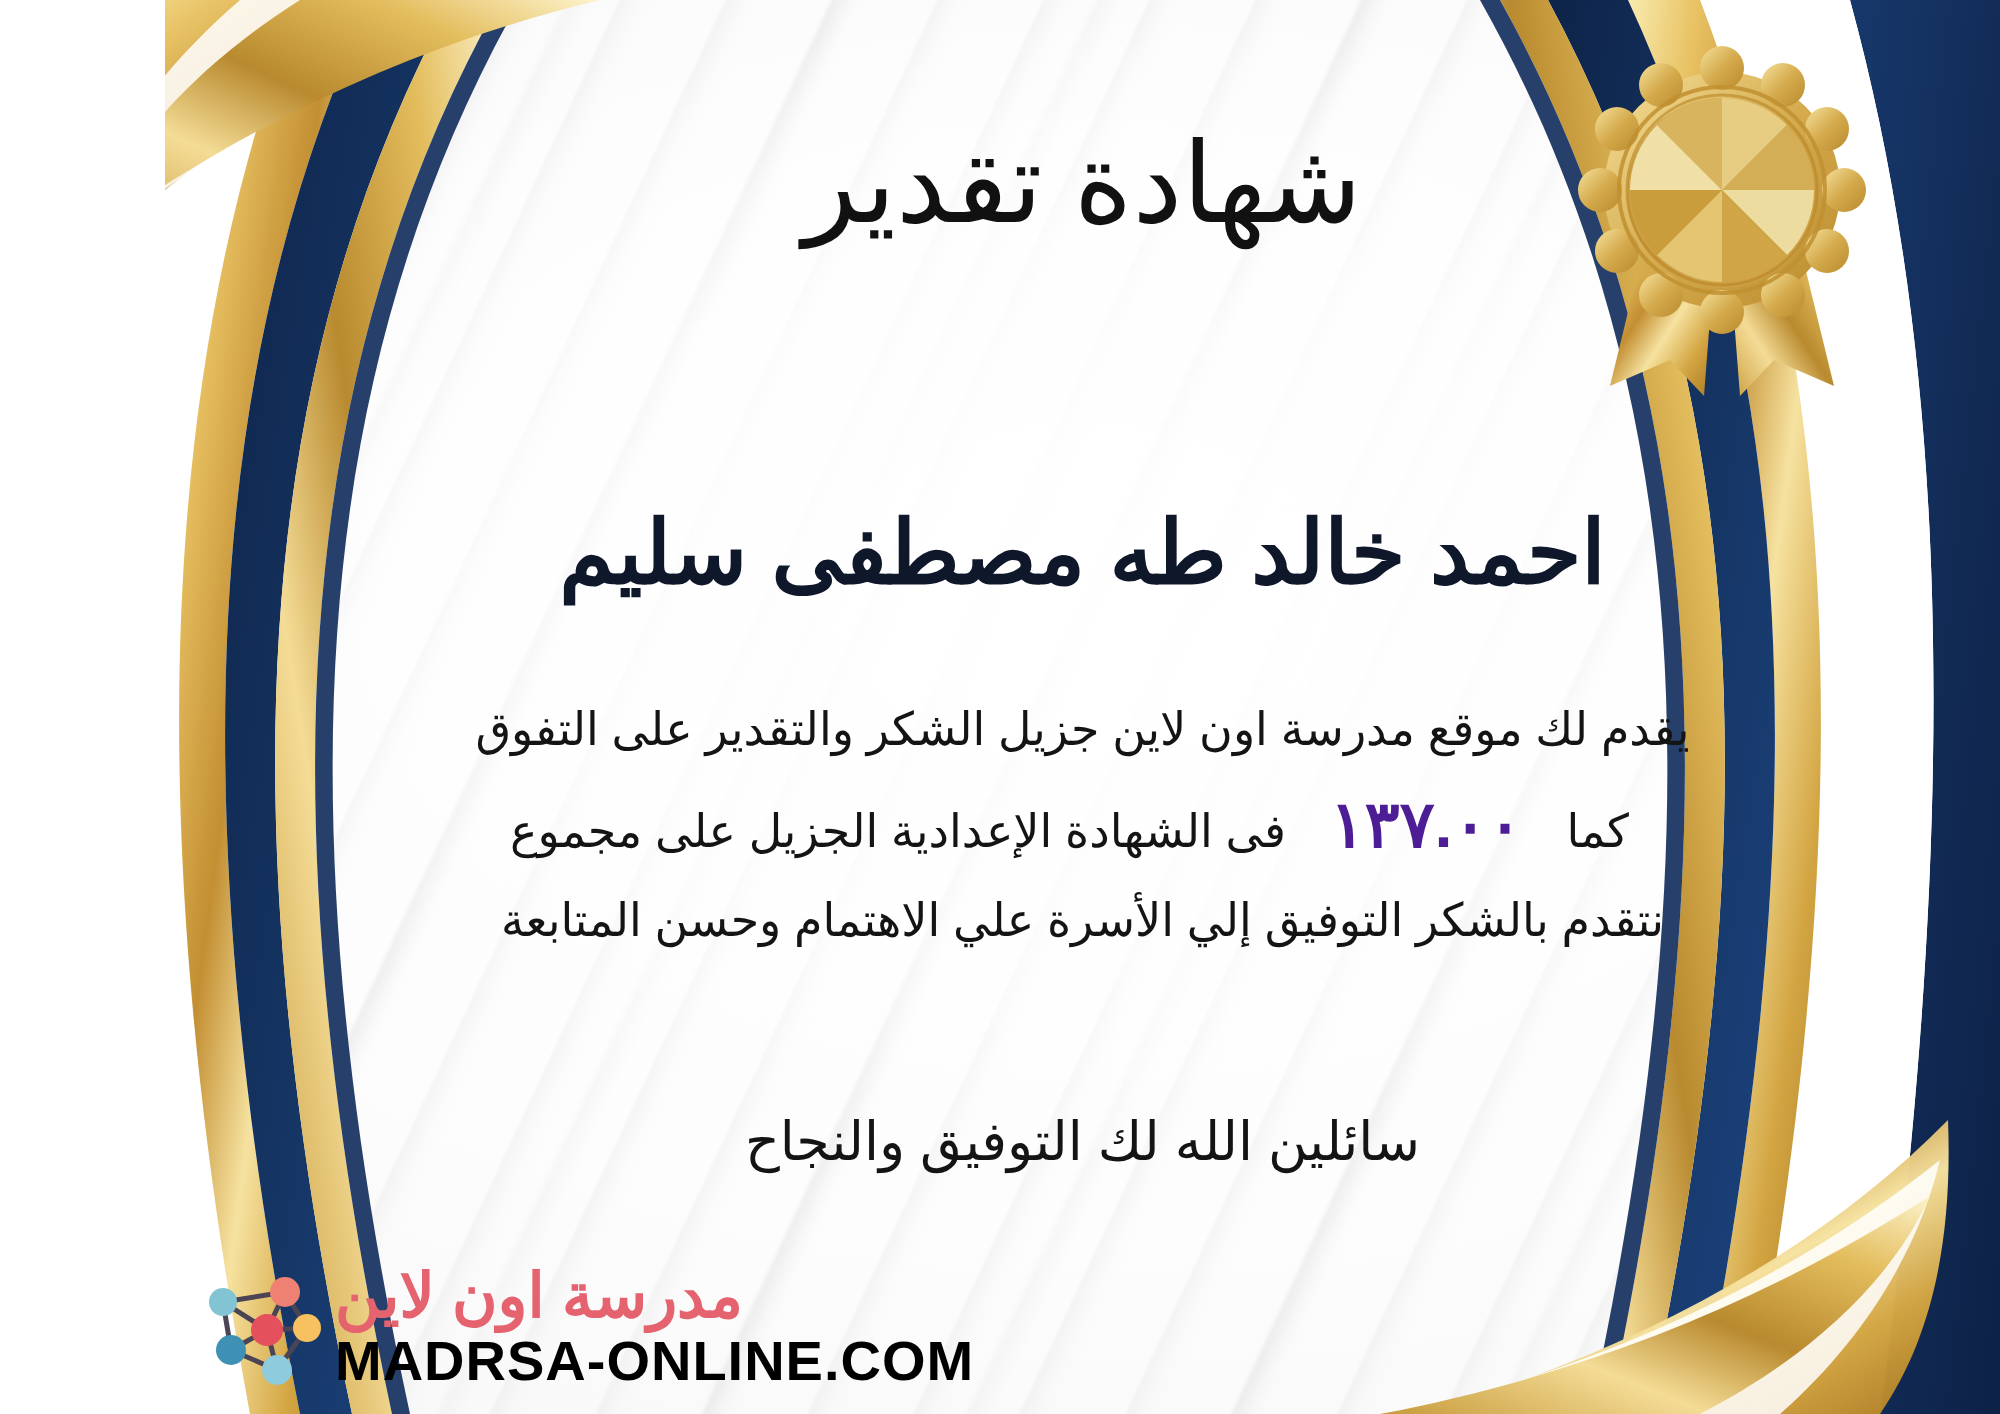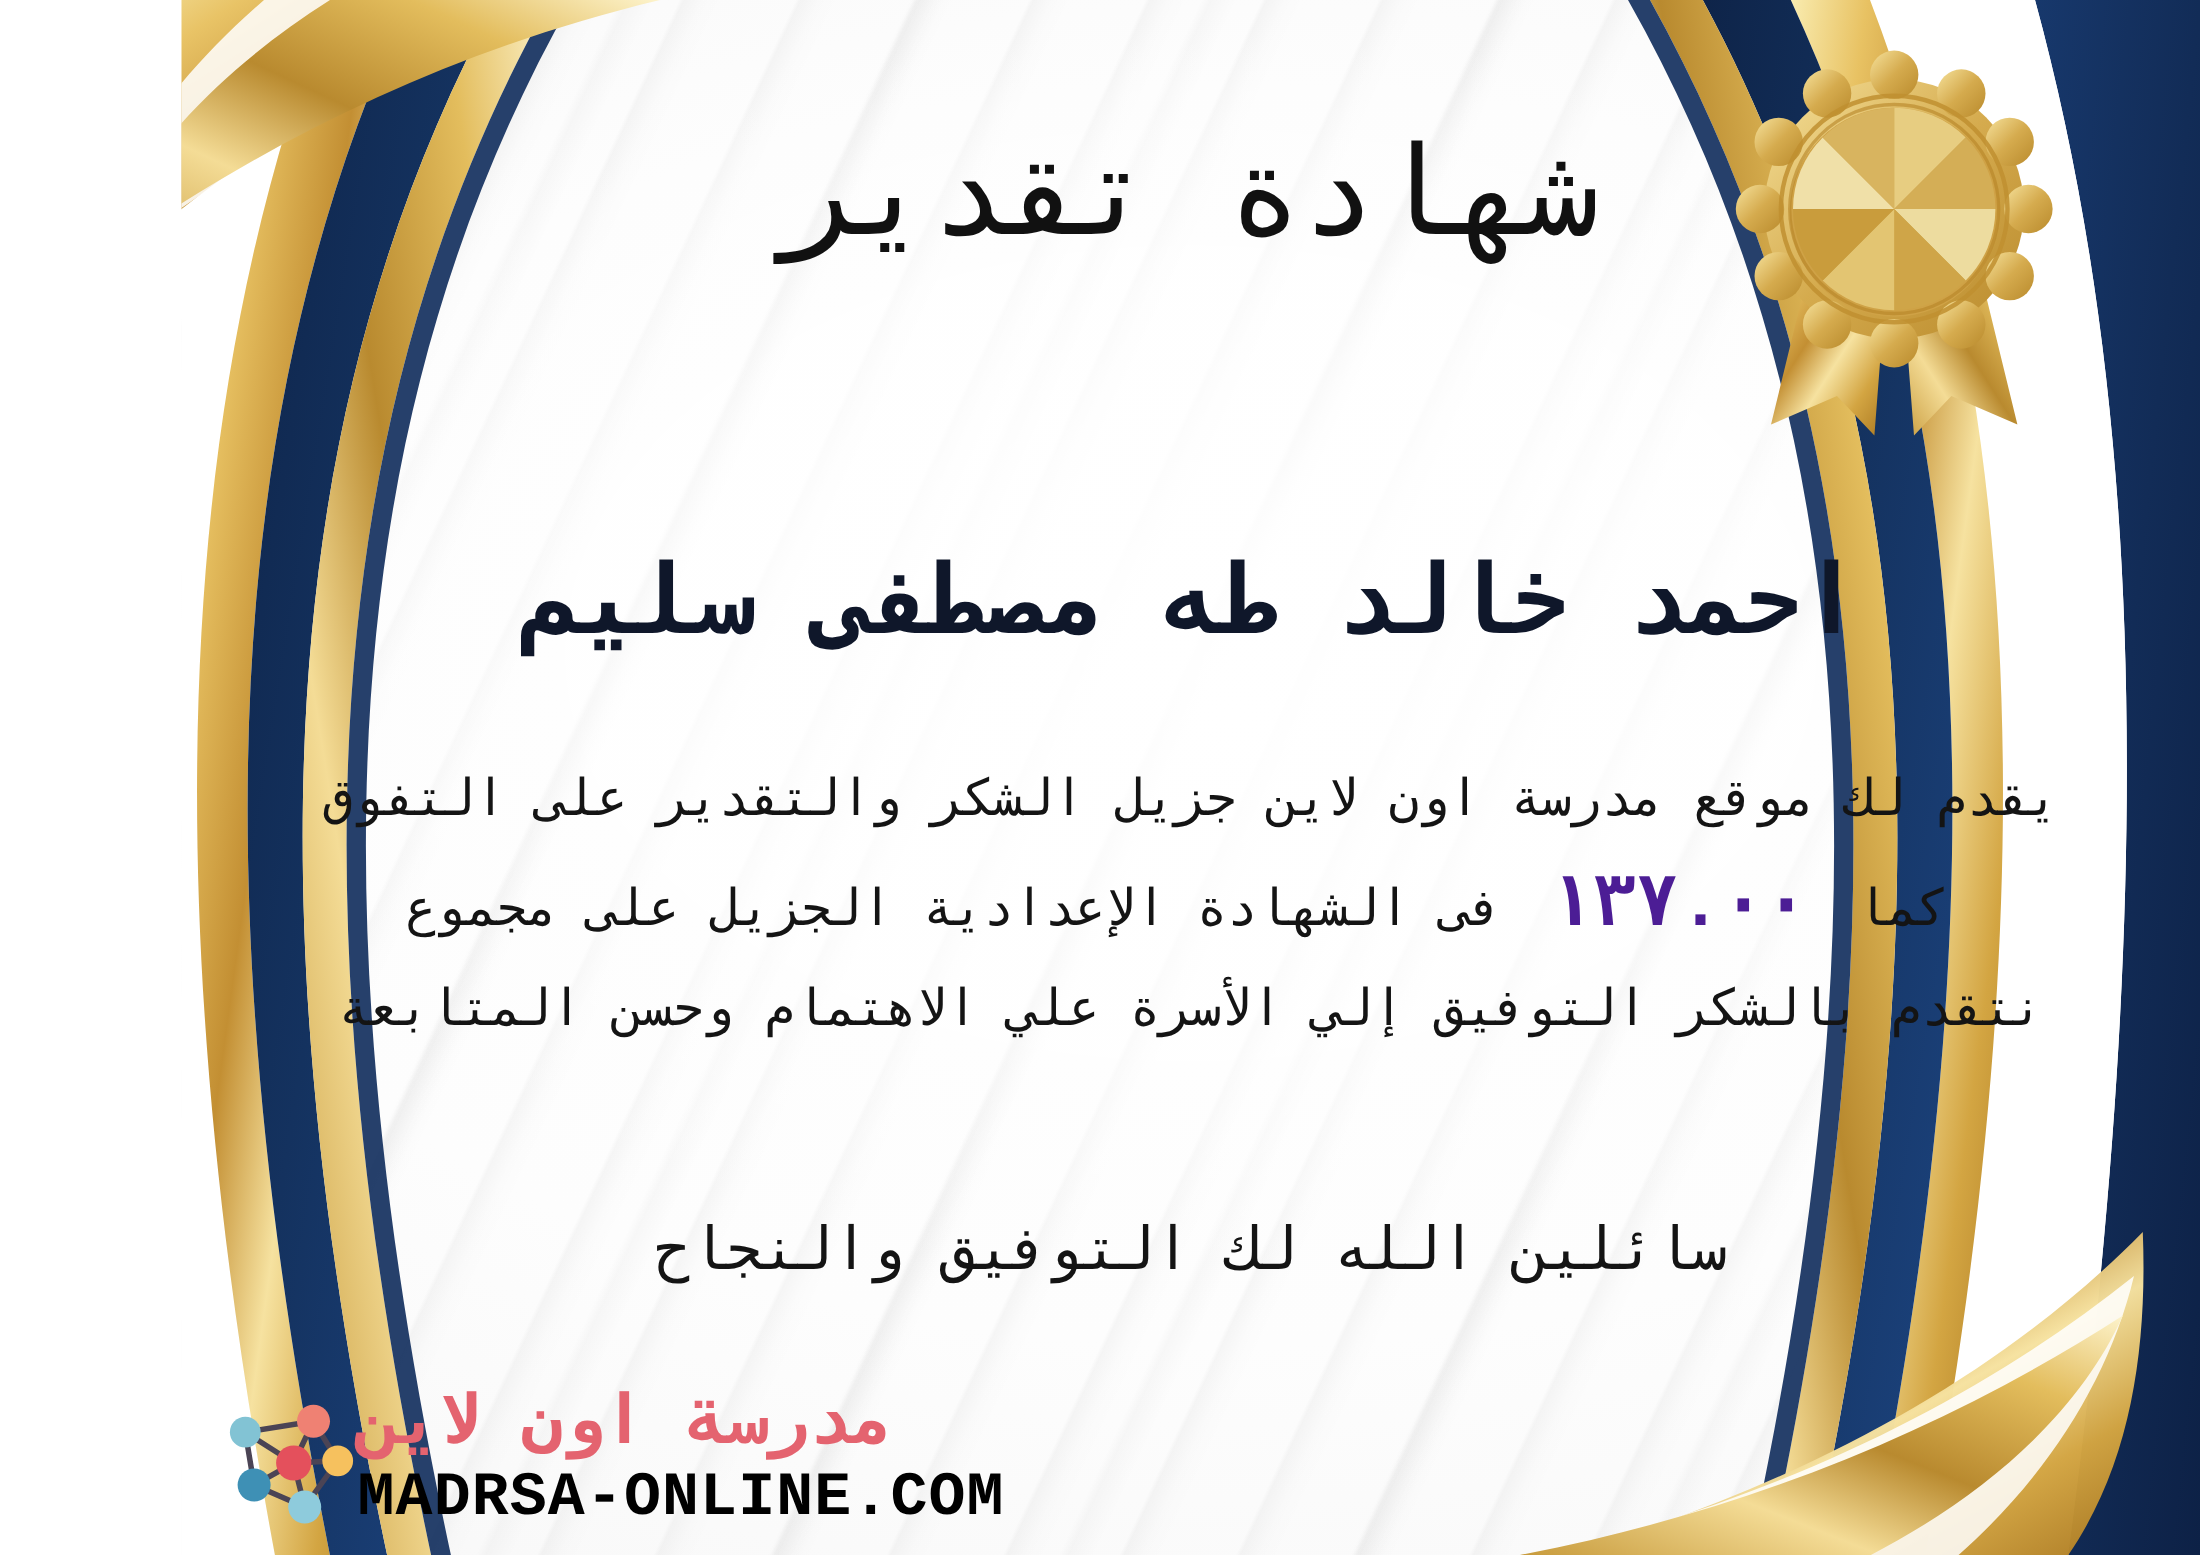--- a/index.html
+++ b/index.html
@@ -7,21 +7,21 @@
     margin: 0;
     padding: 0;
     background: #ffffff;
   }
   #certificate {
     position: relative;
     width: 1835px;
     height: 1414px;
     overflow: hidden;
     background: #ffffff;
-    font-family: Liberation Mono, monospace;
+    font-family: Liberation Sans, sans-serif;
   }
 
   
   .paper {
     position: absolute;
     inset: 0;
     background:
       repeating-linear-gradient(
         115deg,
         rgba(0,0,0,0.000) 0px,
@@ -125,20 +125,21 @@
   }
 
   
   .brand {
     position: absolute;
     left: 30px;
     bottom: 22px;
     display: flex;
     flex-direction: row-reverse;
     align-items: center;
+    gap: 10px;
     direction: rtl;
     margin-top: 38px;
   }
   .brand-text {
     display: flex;
     flex-direction: column;
     align-items: flex-end;
     line-height: 1;
   }
   .brand-ar {

